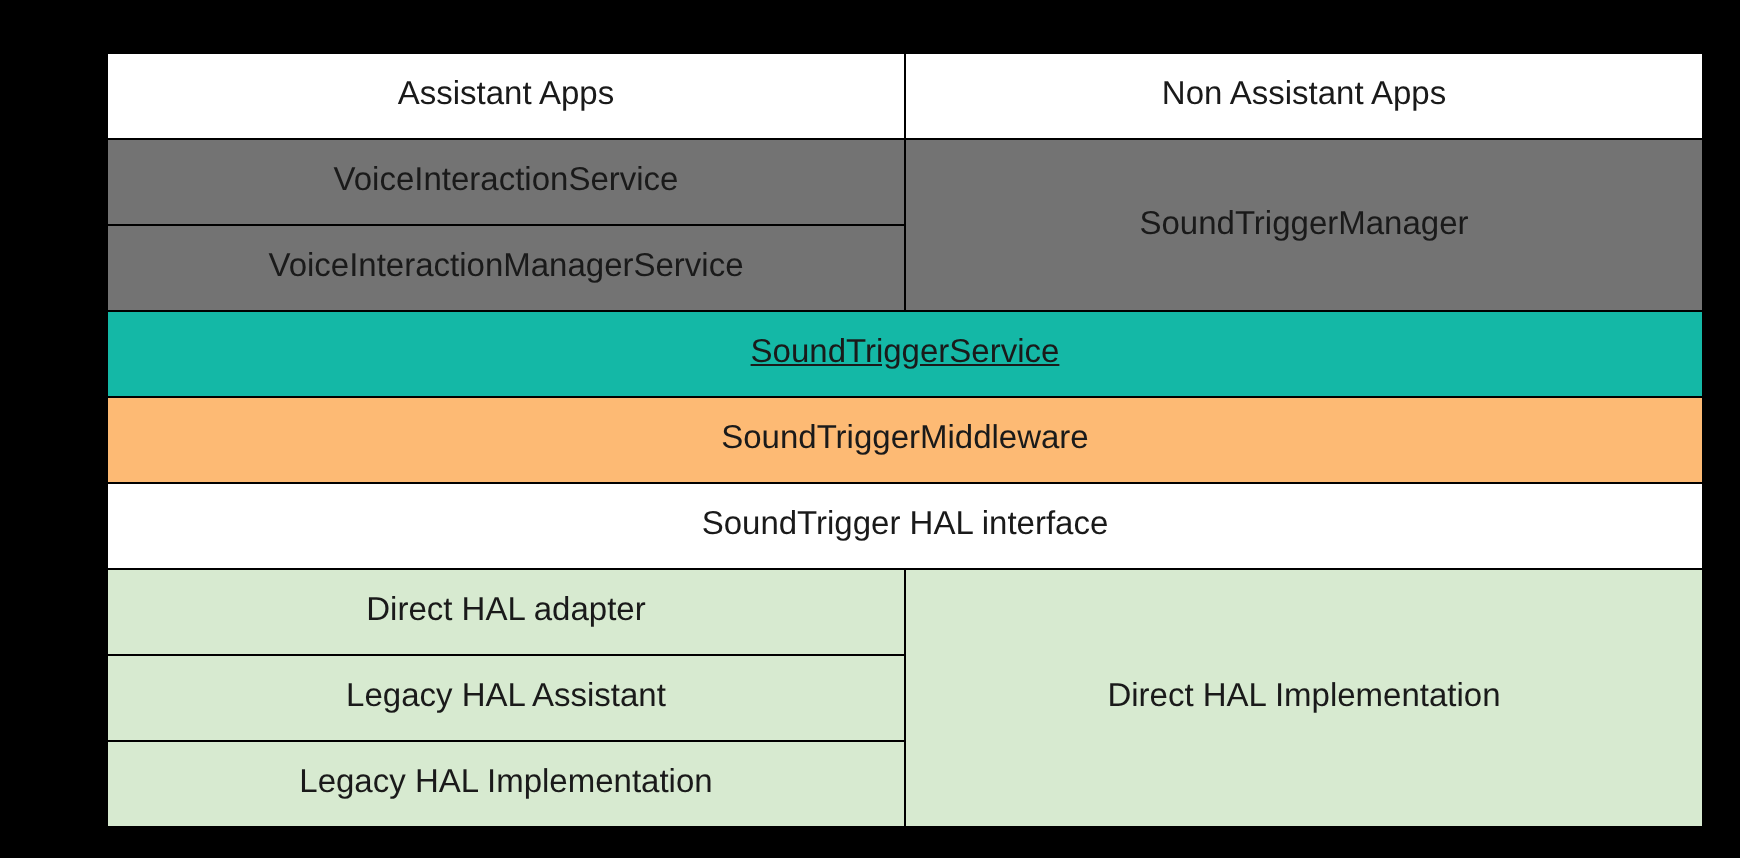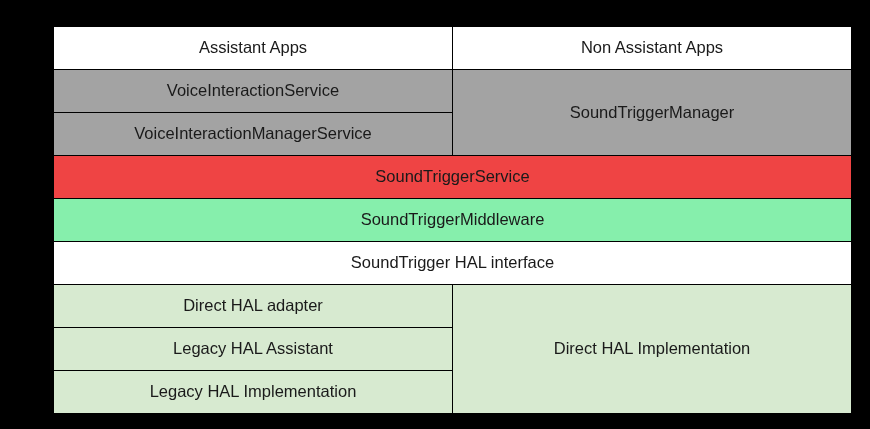--- a/index.html
+++ b/index.html
@@ -44,23 +44,23 @@
     padding: 0;
     height: 42px;
   }
 
   
   col.col-left  { width: 399px; }
   col.col-right { width: 399px; }
 
   
   .fill-white  { background: #ffffff; }
-  .fill-peach  { background: #a3a3a3; }
-  .fill-blue   { background: #ef4444; }
-  .fill-yellow { background: #86efac; margin-top: 12px; }
+  .fill-peach  { background: #737373; }
+  .fill-blue   { background: #14b8a6; text-decoration: underline; }
+  .fill-yellow { background: #fdba74; margin-top: 12px; }
   .fill-green  { background: #d7ead0; }
 </style>
 </head>
 <body>
 
 <div id="diagram-root">
 
   <table class="arch-table">
     <colgroup>
       <col class="col-left">

